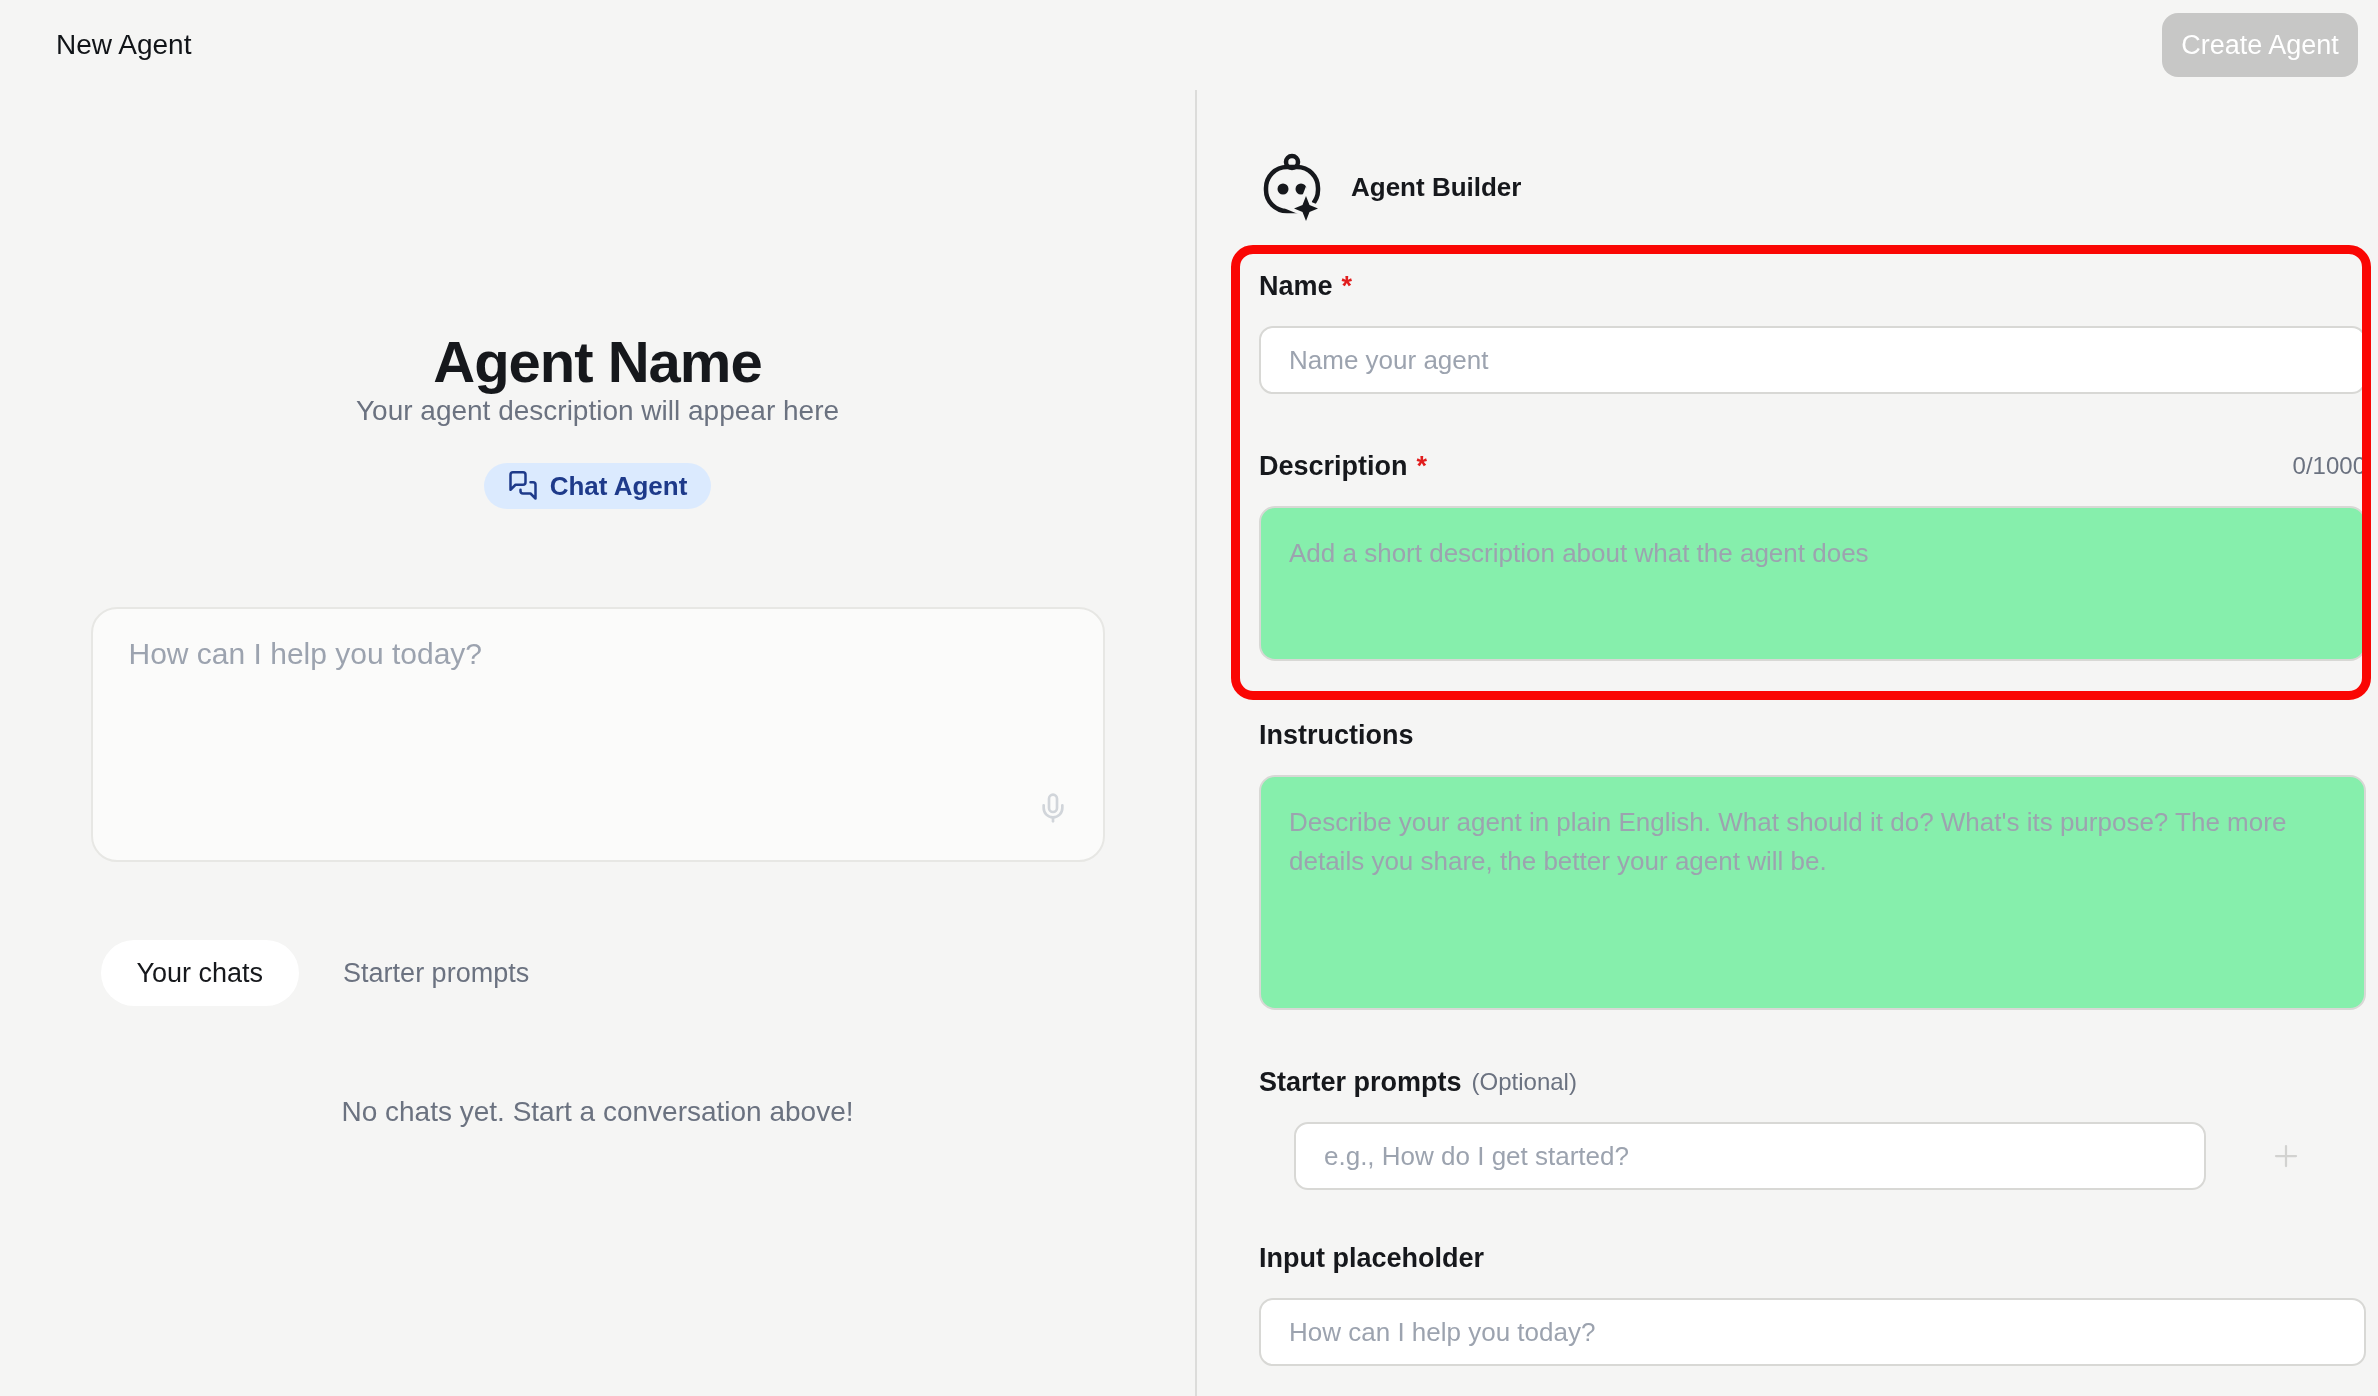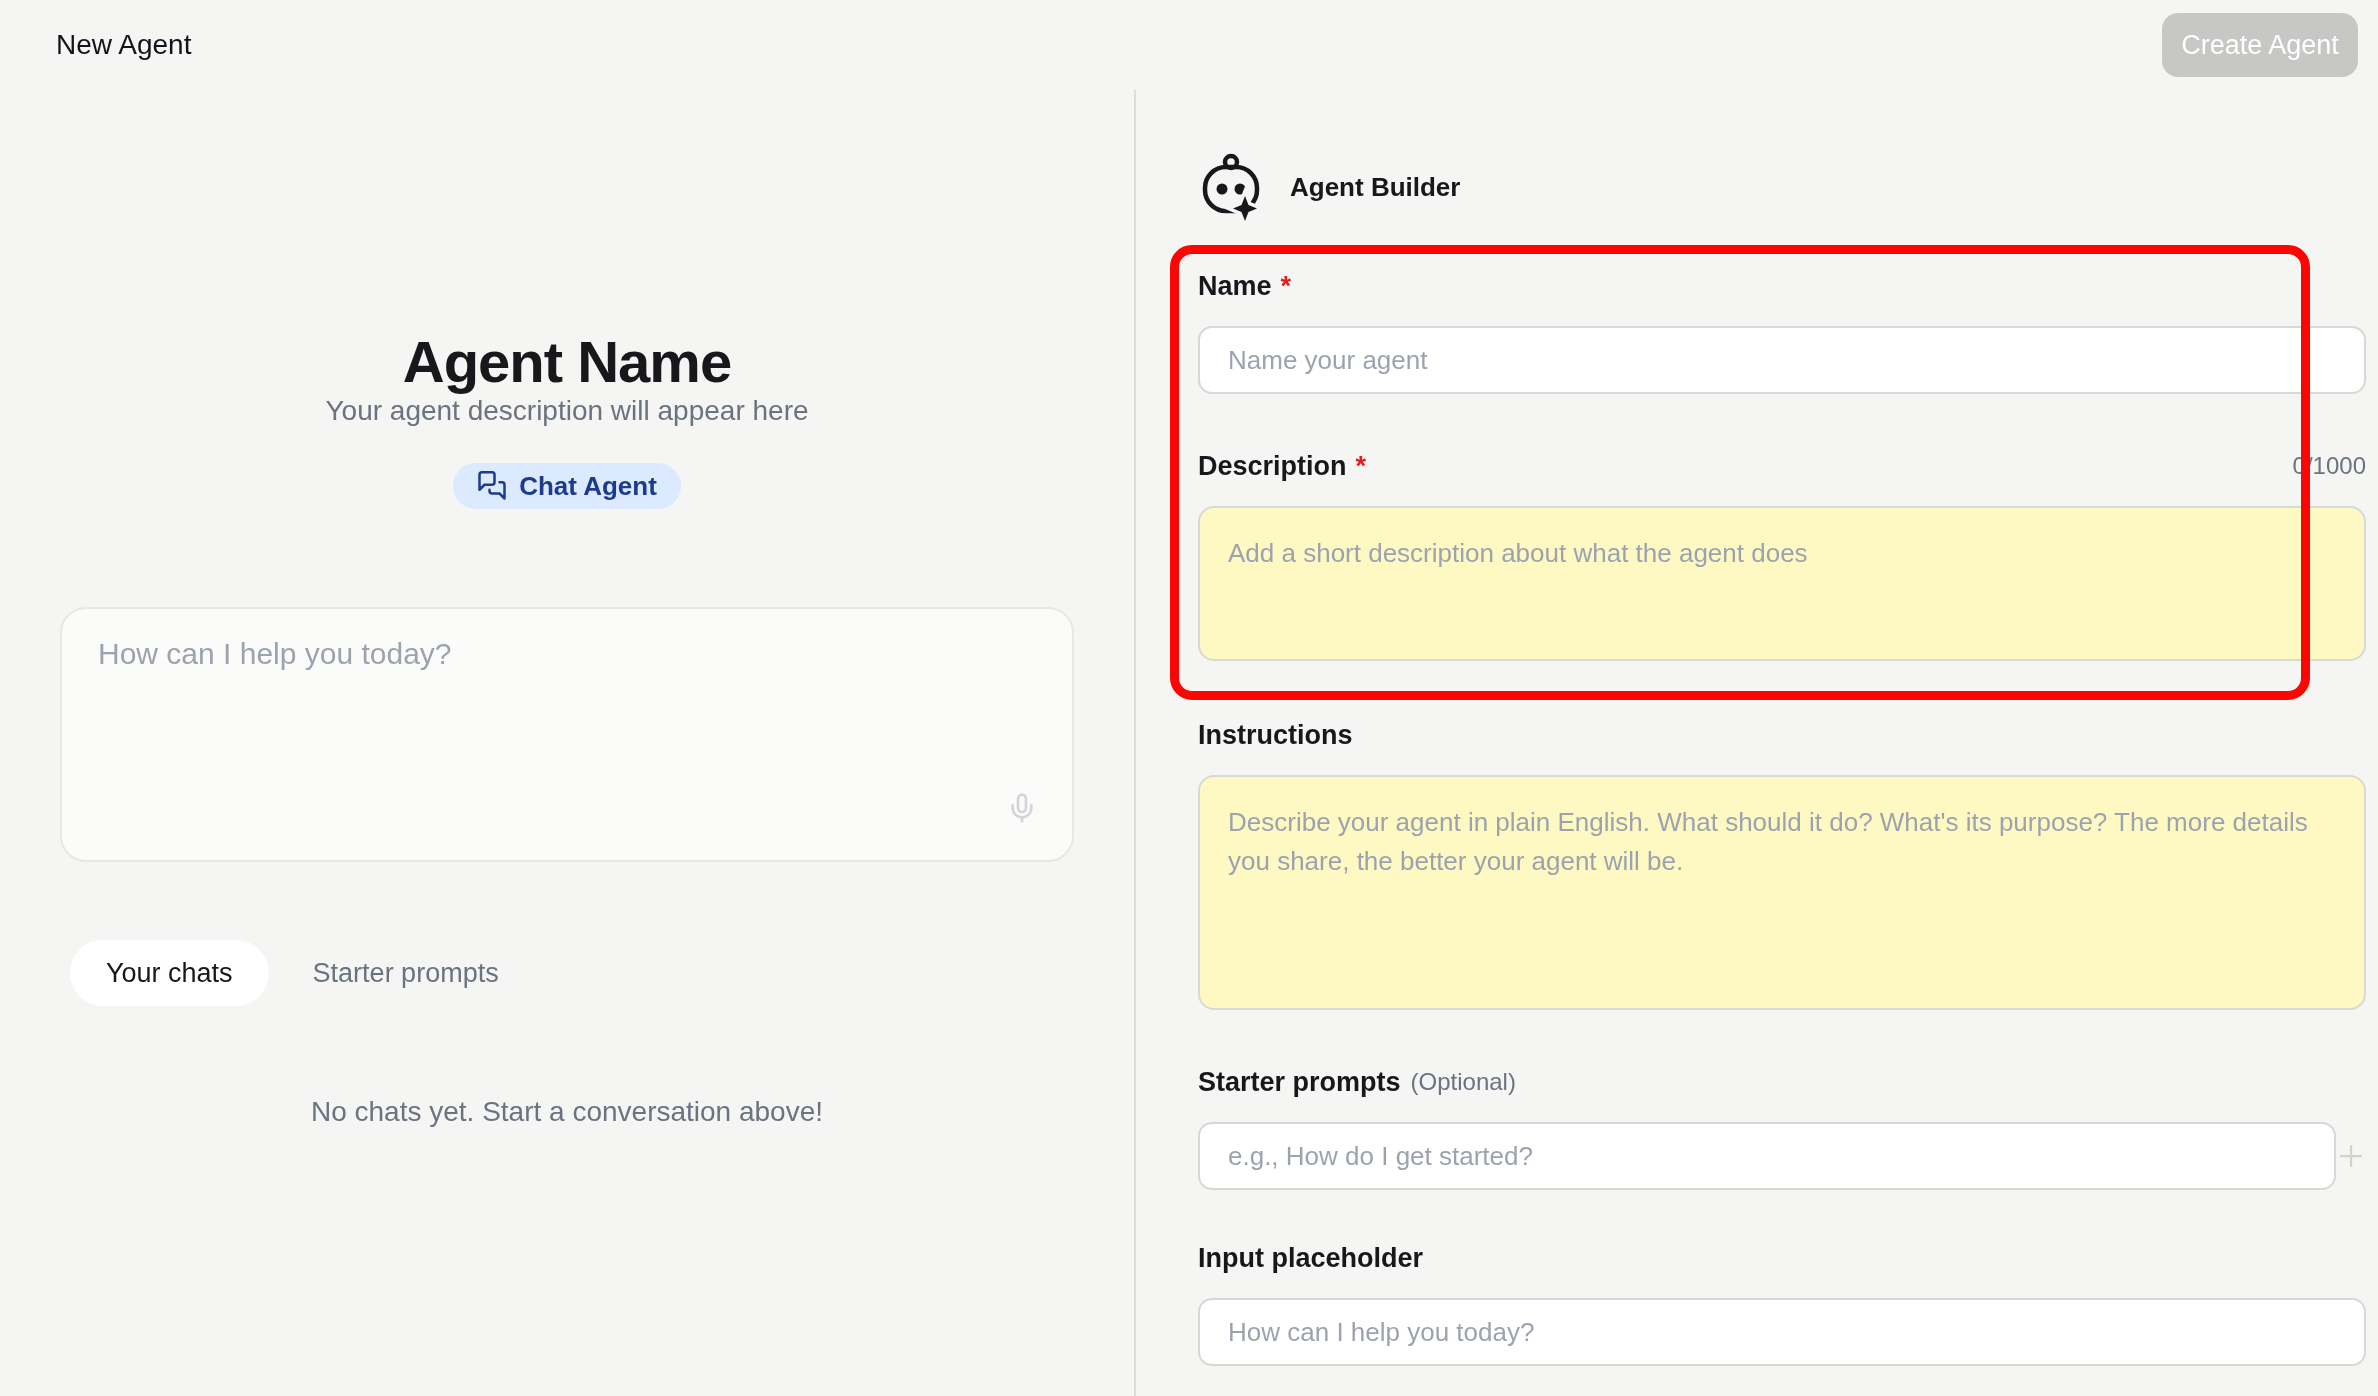--- a/index.html
+++ b/index.html
@@ -103,36 +103,36 @@
   .text-input {
     width:100%; height:68px;
     background:#ffffff;
     border:2px solid #d8d8d5; border-radius:14px;
     padding:0 28px;
     font-family:"Liberation Sans", sans-serif;
     font-size:26px; color:#333; outline:none;
   }
   .textarea {
     width:100%;
-    background:#fef9c3;
+    background:#86efac;
     border:2px solid #d8d8d5; border-radius:16px;
     padding:26px 28px;
     font-family:"Liberation Sans", sans-serif;
     font-size:26px; color:#333;
     resize:none; outline:none; line-height:1.5;
   }
   ::placeholder { color:#9ca3af; opacity:1; }
   .sec-name   { margin-bottom:56px; }
   .sec-desc   { margin-bottom:54px; }
   .sec-instr  { margin-bottom:52px; }
   .sec-start  { margin-bottom:52px; }
   .desc-ta  { height:155px; }
   .instr-ta { height:235px; }
   .starter-row { display:flex; align-items:center; }
-  .starter-row .text-input { width:1138px; }
+  .starter-row .text-input { width:912px;margin-left:35px; }
   .plus-wrap { flex:1; display:flex; justify-content:center; cursor:pointer; line-height:0; }
 </style>
 </head>
 <body>
 
 <div class="header">
   <div class="header-title">New Agent</div>
   <button class="create-btn">Create Agent</button>
 </div>
 

